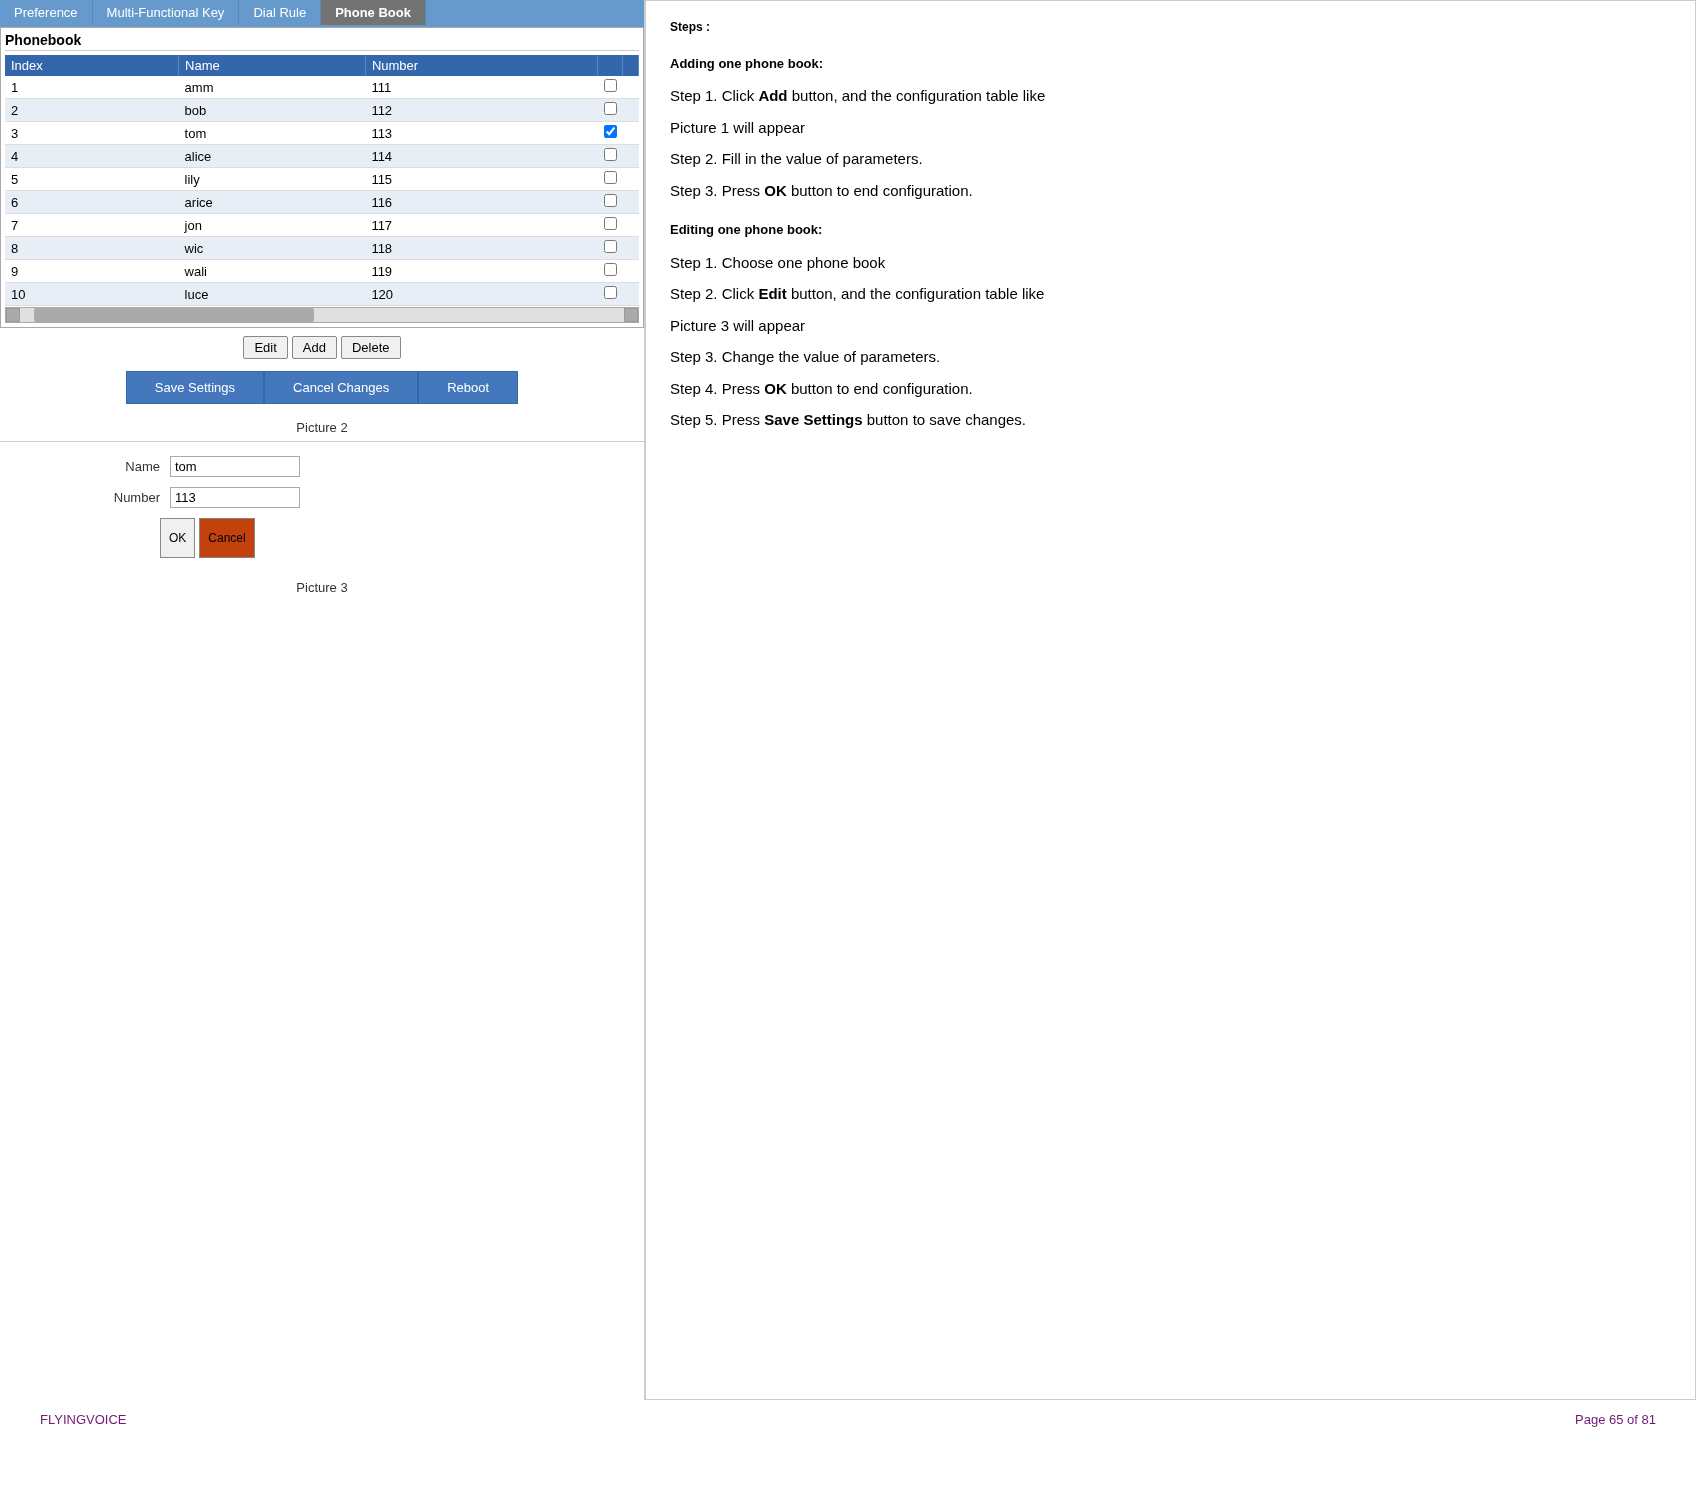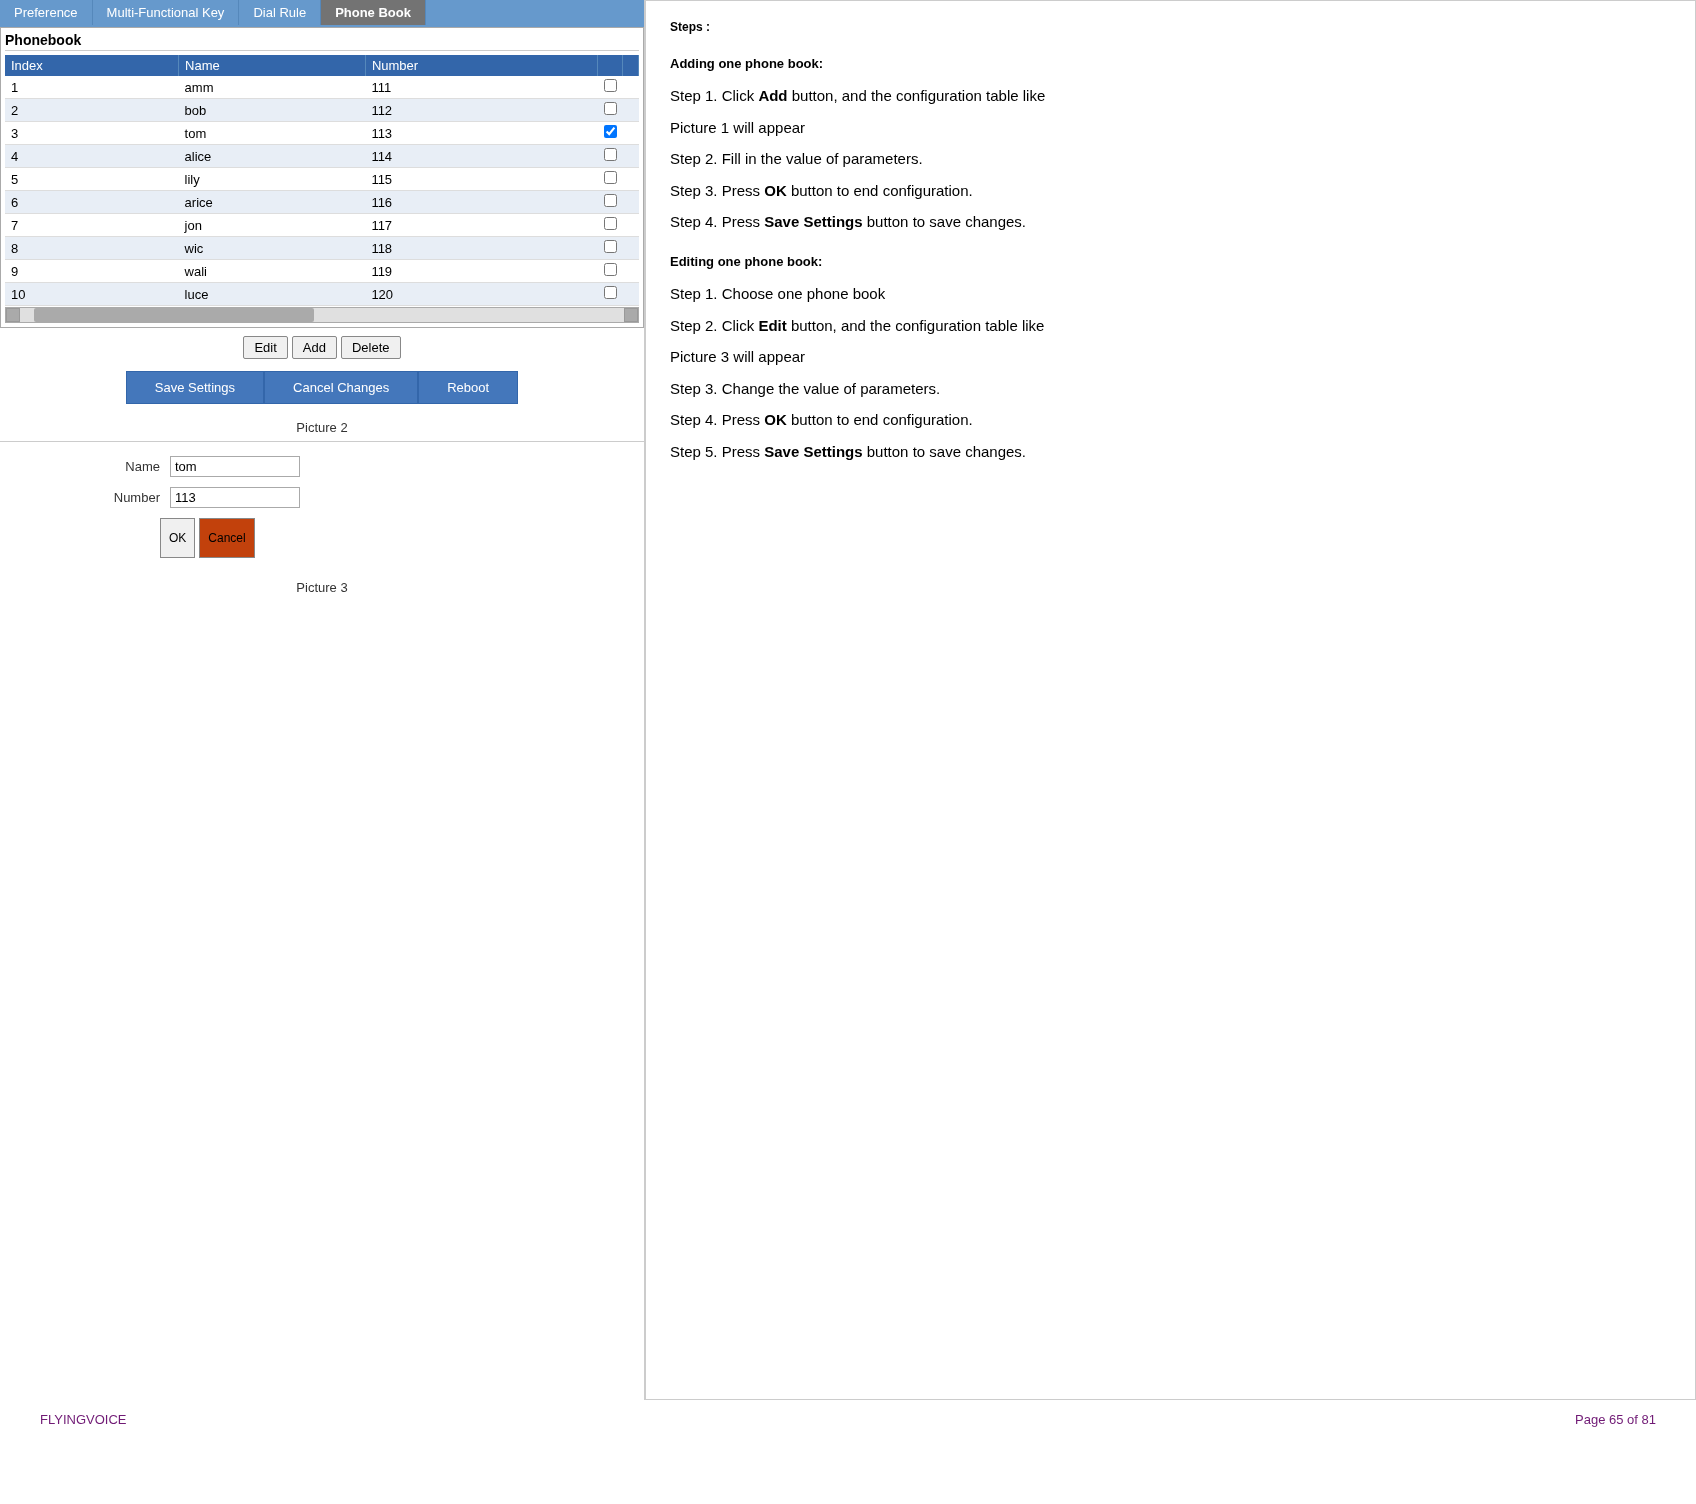--- a/index.html
+++ b/index.html
@@ -370,21 +370,20 @@
   <div class="right-panel">
     <div class="steps-title">Steps :</div>
 
     <div class="section-heading">
       <strong>Adding one phone book:</strong>
     </div>
     <div class="step-line">Step 1. Click <strong>Add</strong> button, and the configuration table like</div>
     <div class="step-line">Picture 1 will appear</div>
     <div class="step-line">Step 2. Fill in the value of parameters.</div>
     <div class="step-line">Step 3. Press <strong>OK</strong> button to end configuration.</div>
-    <div class="step-line">Step 4. Press <strong>Save Settings</strong> button to save changes.</div>
 
     <div class="section-heading">
       <strong>Editing one phone book:</strong>
     </div>
     <div class="step-line">Step 1. Choose one phone book</div>
     <div class="step-line">Step 2. Click <strong>Edit</strong> button, and the configuration table like</div>
     <div class="step-line">Picture 3 will appear</div>
     <div class="step-line">Step 3. Change the value of parameters.</div>
     <div class="step-line">Step 4. Press <strong>OK</strong> button to end configuration.</div>
     <div class="step-line">Step 5. Press <strong>Save Settings</strong> button to save changes.</div>

